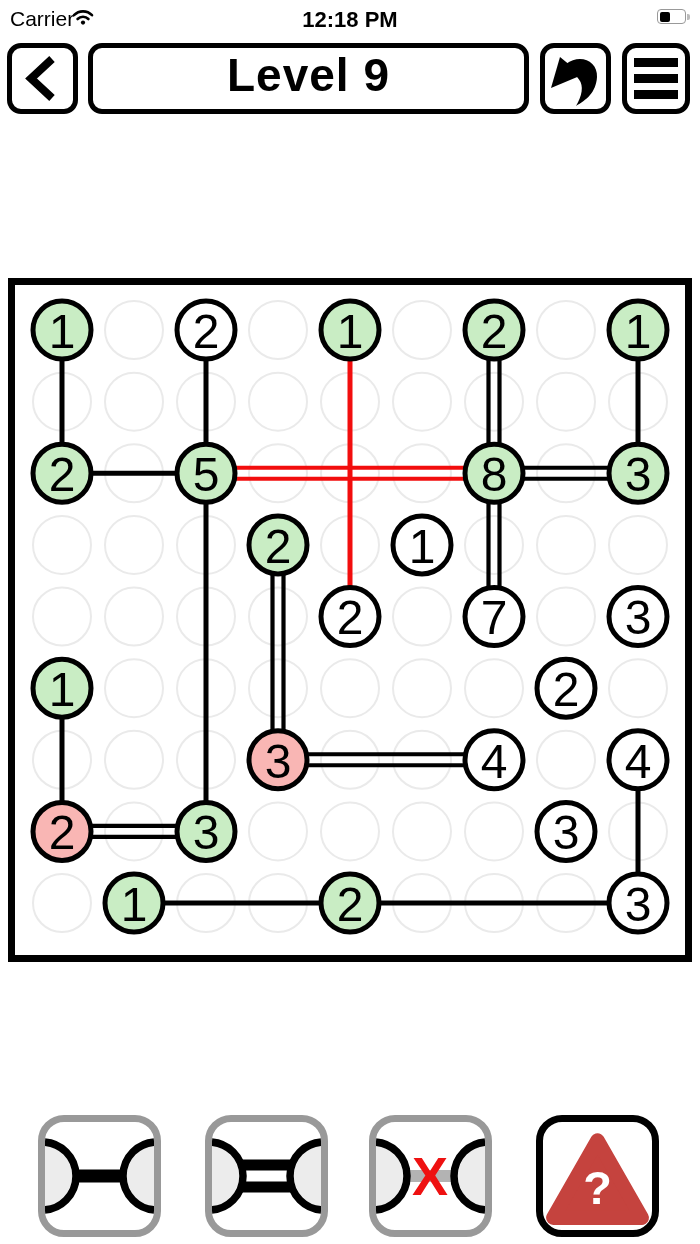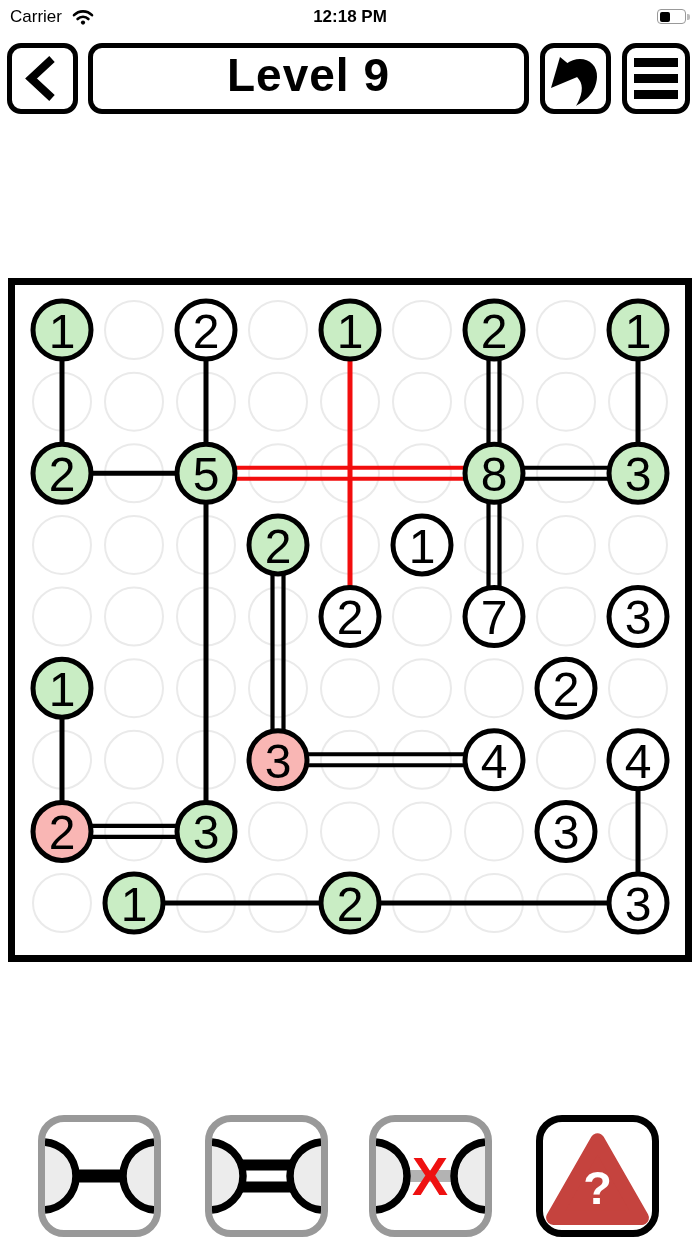--- a/index.html
+++ b/index.html
@@ -1,22 +1,22 @@
 <!DOCTYPE html>
 <html><head>
 <meta charset="utf-8">
 <style>
   html,body{margin:0;padding:0;background:#fff;}
   body{width:700px;height:1244px;position:relative;font-family:"Liberation Sans",sans-serif;overflow:hidden;}
 
   
   .statusbar{position:absolute;left:0;top:0;width:700px;height:36px;}
-  .carrier{position:absolute;left:10px;top:7px;font-size:17px;color:#000;}
+  .carrier{position:absolute;left:10px;top:7px;font-size:21px;color:#000;}
   .wifi{position:absolute;left:72px;top:9px;}
-  .time{position:absolute;left:0;top:7px;width:700px;text-align:center;font-size:17px;font-weight:600;color:#000;}
+  .time{position:absolute;left:0;top:7px;width:700px;text-align:center;font-size:22px;font-weight:600;color:#000;}
   .battery{position:absolute;right:14px;top:9px;width:27px;height:13px;border:1.5px solid #999;border-radius:4px;}
   .battery .fill{position:absolute;left:1.5px;top:1.5px;bottom:1.5px;background:#000;border-radius:2px;}
   .battery .nub{position:absolute;right:-5px;top:3.5px;width:3px;height:6px;background:#bbb;border-radius:0 2px 2px 0;}
 
   
   .navbtn{position:absolute;top:43px;height:71px;background:#fff;border:5px solid #000;border-radius:14px;box-sizing:border-box;}
   .back{left:7px;width:71px;}
   .titlebox{left:88px;width:441px;display:flex;align-items:flex-start;justify-content:center;}
   .titlebox .t{font-size:46px;font-weight:700;letter-spacing:1px;color:#000;}
   .undo{left:540px;width:71px;}

